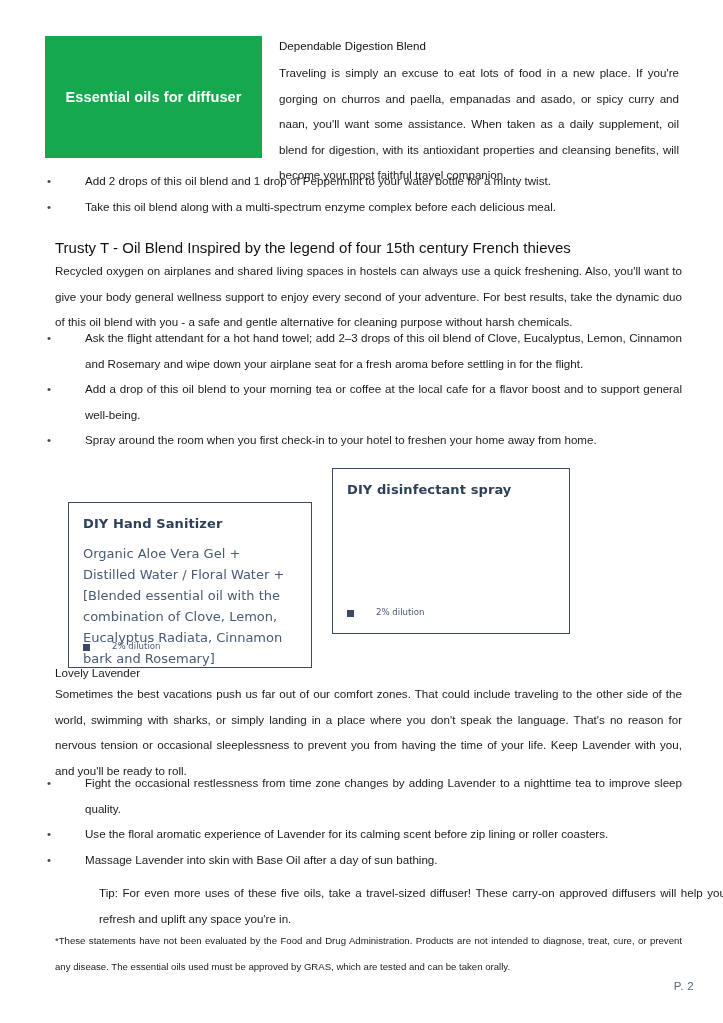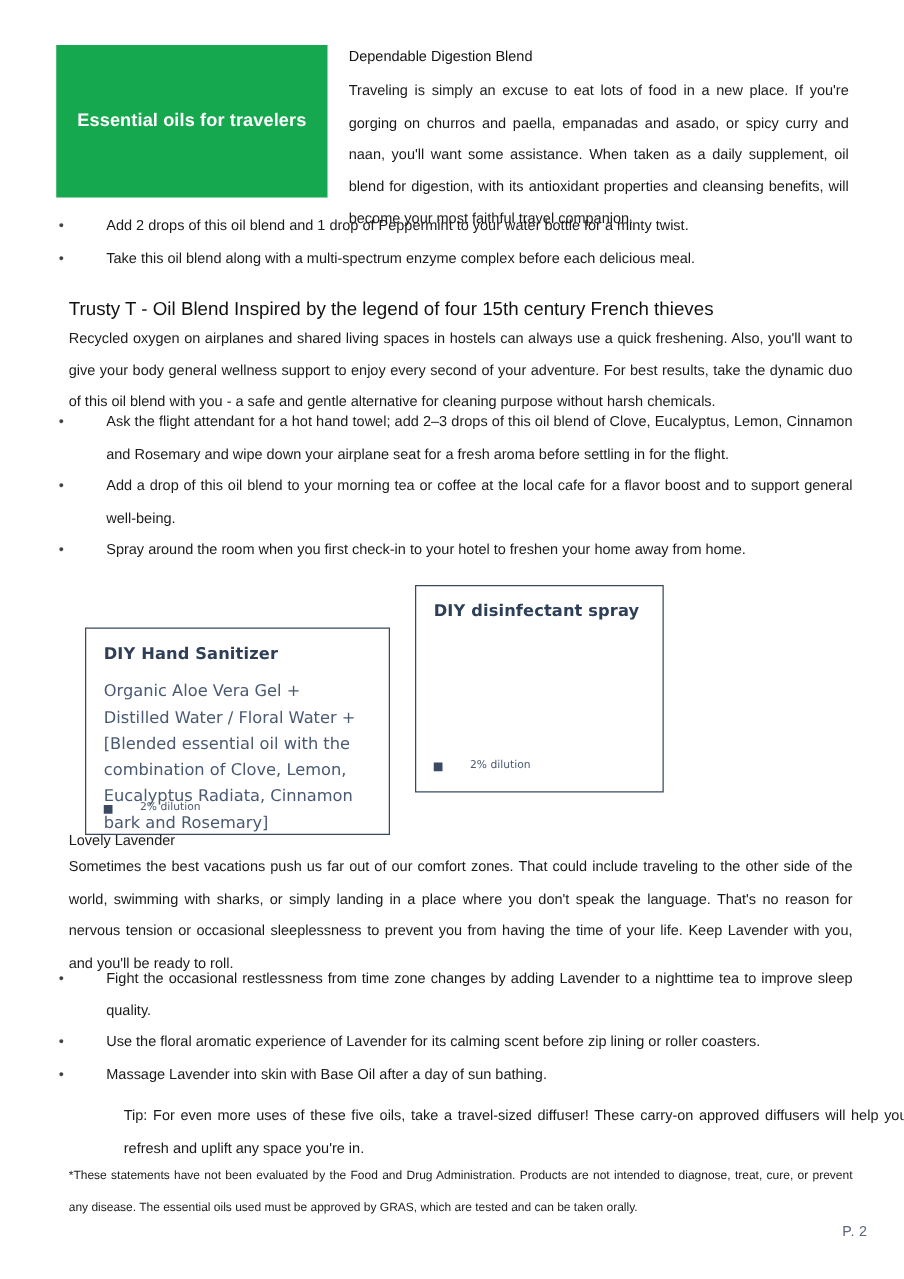--- a/index.html
+++ b/index.html
@@ -141,21 +141,21 @@
     position: absolute;
     top: 0;
     height: 166px;
     border: 1px solid #3a4a63;
     box-sizing: border-box;
     background: #ffffff;
     padding: 13px 14px 10px 14px;
     font-family: "DejaVu Sans", sans-serif;
   }
   .card.left  { left: 0;    width: 244px; margin-top: 34px; }
-  .card.right { left: 264px; width: 199px; }
+  .card.right { left: 264px; width: 238px; }
 
   .card h3 {
     margin: 0 0 12px 0;
     font-size: 13px;
     font-weight: bold;
     color: #2e3f57;
     letter-spacing: 0.1px;
   }
   .card p.recipe {
     margin: 0;
@@ -215,21 +215,21 @@
   }
 </style>
 </head>
 <body>
 
 <div class="page">
 
   <div class="top-block">
 
     <div class="green-banner">
-      <span class="green-banner-text">Essential oils for travelers</span>
+      <span class="green-banner-text">Essential oils for diffuser</span>
     </div>
 
     <div class="intro-col">
       <h2 class="sec-head">Dependable Digestion Blend</h2>
       <p class="body-just">Traveling is simply an excuse to eat lots of food in a new place. If you're gorging on churros and paella, empanadas and asado, or spicy curry and naan, you'll want some assistance. When taken as a daily supplement, oil blend for digestion, with its antioxidant properties and cleansing benefits, will become your most faithful travel companion.</p>
     </div>
 
   </div>
 
   <ul class="bullets" style="top:168px;">

